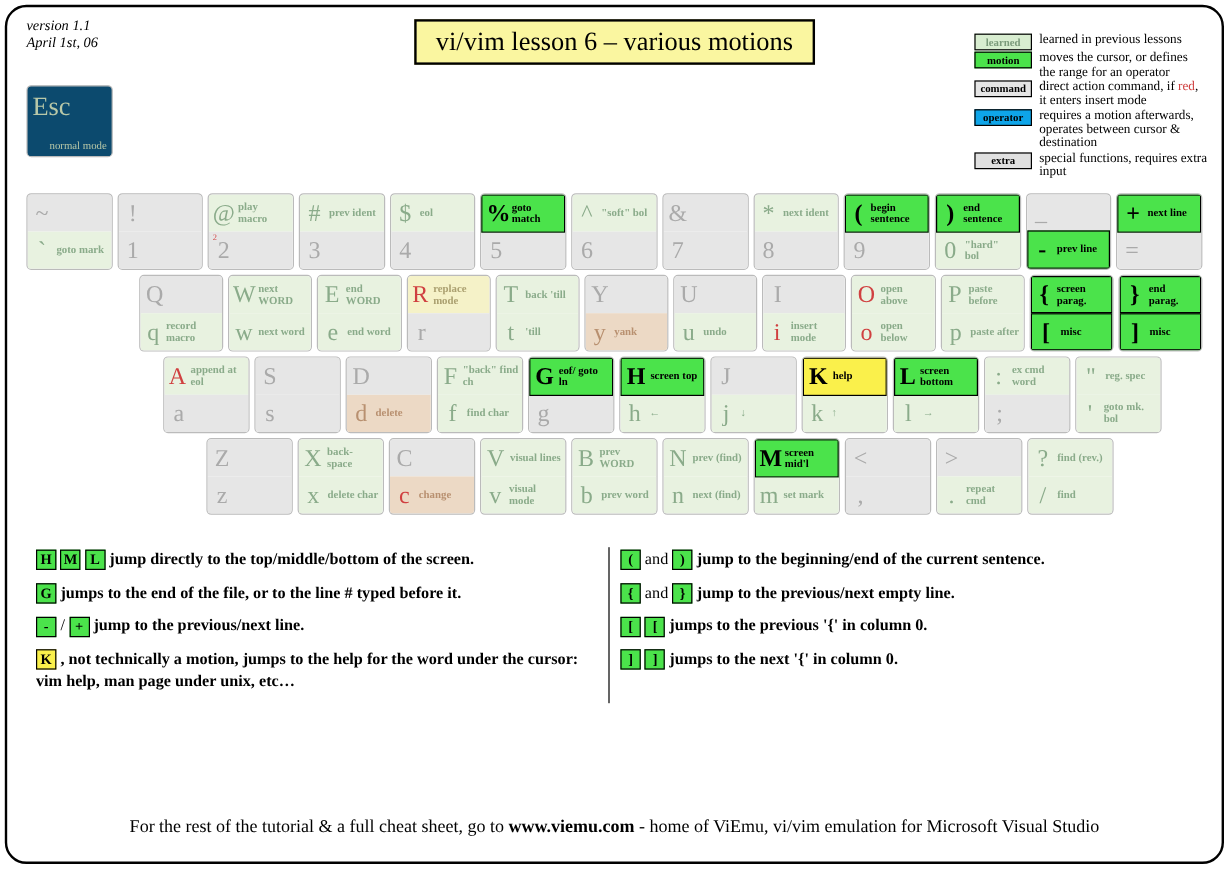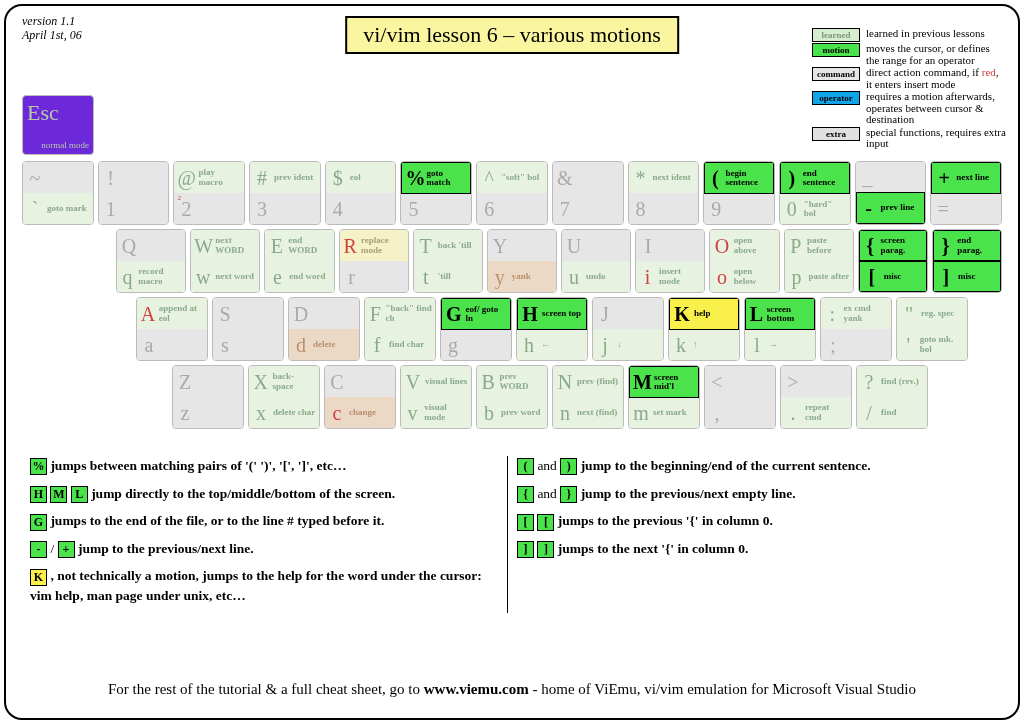--- a/index.html
+++ b/index.html
@@ -10,21 +10,21 @@
   .legend { position: absolute; top: 22px; right: 12px; font-size: 10px; }
   .legend .row { display: flex; align-items: flex-start; margin-bottom: 1px; }
   .legend .sw { width: 48px; height: 14px; border: 1px solid #000; margin-right: 6px; text-align: center; font-size: 9px; line-height: 13px; font-weight: bold; flex-shrink:0;}
   .legend .txt { width: 140px; line-height: 1.05; font-size:11px; }
   .sw-learned { background: #d8edd0; color: #7a9a7a; }
   .sw-motion  { background: #4be34b; }
   .sw-command { background: #e5e5e5; }
   .sw-operator{ background: #0ea5e9; }
   .sw-extra   { background: #e0e0e0; }
 
-  .esc { position: absolute; top: 89px; left: 16px; width: 72px; height: 60px; border: 1px solid #bbb; border-radius: 4px; background: #6d28d9; color:#b8c8a8; padding:4px; font-size:10px;}
+  .esc { position: absolute; top: 65px; left: 16px; width: 72px; height: 60px; border: 1px solid #bbb; border-radius: 4px; background: #0c4a6e; color:#b8c8a8; padding:4px; font-size:10px;}
   .esc .big { font-size: 22px; font-family: Georgia; }
 
   .keyboard { position: absolute; top: 155px; left: 16px; right: 12px; }
   .row { display: flex; margin-bottom: 4px; }
   .row.r1 { margin-left: 0; }
   .row.r2 { margin-left: 94px; }
   .row.r3 { margin-left: 114px; }
   .row.r4 { margin-left: 150px; }
 
   .key { width: 72px; height: 64px; border: 1px solid #bbb; border-radius: 4px; margin-right: 4px; position: relative; background:#fff; overflow:hidden; display:flex; flex-direction:column;}
@@ -407,21 +407,21 @@
             <span class="lbl">screen bottom</span>
           </div>
           <div class="half learned">
             <span class="ch">l</span>
             <span class="lbl">→</span>
           </div>
         </div>
         <div class="key">
           <div class="half learned">
             <span class="ch">:</span>
-            <span class="lbl">ex cmd yank</span>
+            <span class="lbl">ex cmd word</span>
           </div>
           <div class="half gray">
             <span class="ch">;</span>
           </div>
         </div>
         <div class="key">
           <div class="half learned">
             <span class="ch">"</span>
             <span class="lbl">reg. spec</span>
           </div>
@@ -524,21 +524,20 @@
           <div class="half learned">
             <span class="ch">/</span>
             <span class="lbl">find</span>
           </div>
         </div>
       </div>
   </div>
 
   <div class="tips">
     <div class="col" id="tips-left">
-        <p><span class="mini m">%</span> <b style="font-weight: bold;"> jumps between matching pairs of '(' ')', '[', ']',  etc…</b></p>
         <p><span class="mini m">H</span> <span class="mini m">M</span> <span class="mini m">L</span> <b style="font-weight: bold;"> jump directly to the top/middle/bottom of the screen.</b></p>
         <p><span class="mini m">G</span> <b style="font-weight: bold;"> jumps to the end of the file, or to the line # typed before it.</b></p>
         <p><span class="mini m">-</span>  / <span class="mini m">+</span> <b style="font-weight: bold;"> jump to the previous/next line.</b></p>
         <p><span class="mini c">K</span> <b style="font-weight: bold;">, not technically a motion, jumps to the help for the word under the cursor: vim help, man page under unix, etc…</b></p>
       </div>
     <div class="col right" id="tips-right">
         <p><span class="mini m">(</span>  and <span class="mini m">)</span> <b style="font-weight: bold;"> jump to the beginning/end of the current sentence.</b></p>
         <p><span class="mini m">{</span>  and <span class="mini m">}</span> <b style="font-weight: bold;"> jump to the previous/next empty line.</b></p>
         <p><span class="mini m">[</span> <span class="mini m">[</span> <b style="font-weight: bold;"> jumps to the previous '{' in column 0.</b></p>
         <p><span class="mini m">]</span> <span class="mini m">]</span> <b style="font-weight: bold;"> jumps to the next '{' in column 0.</b></p>

